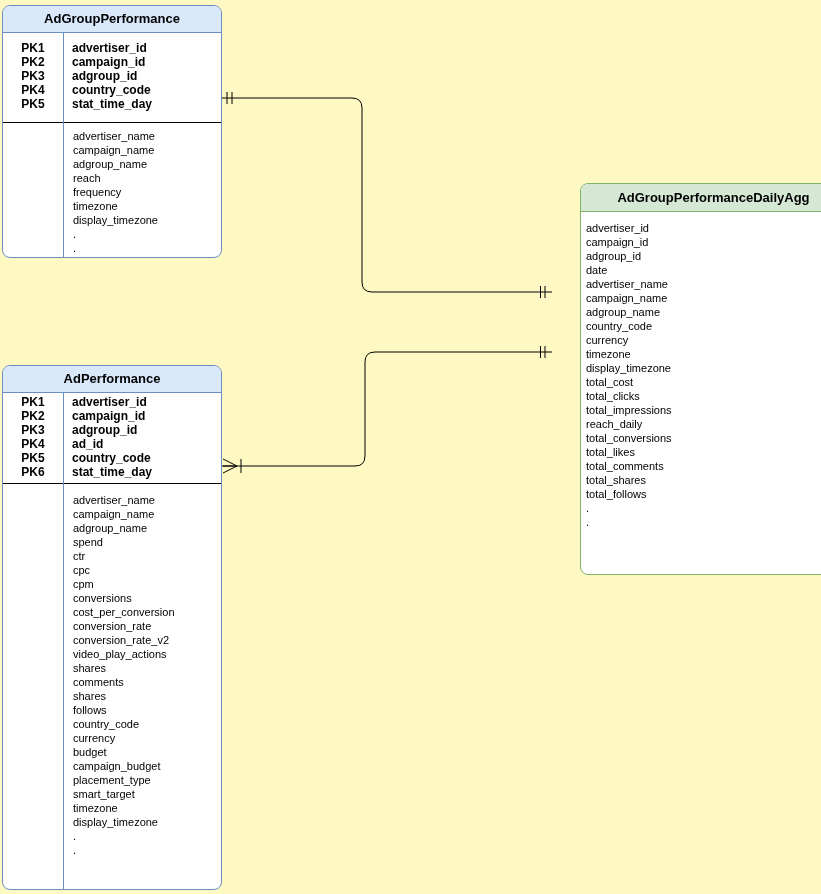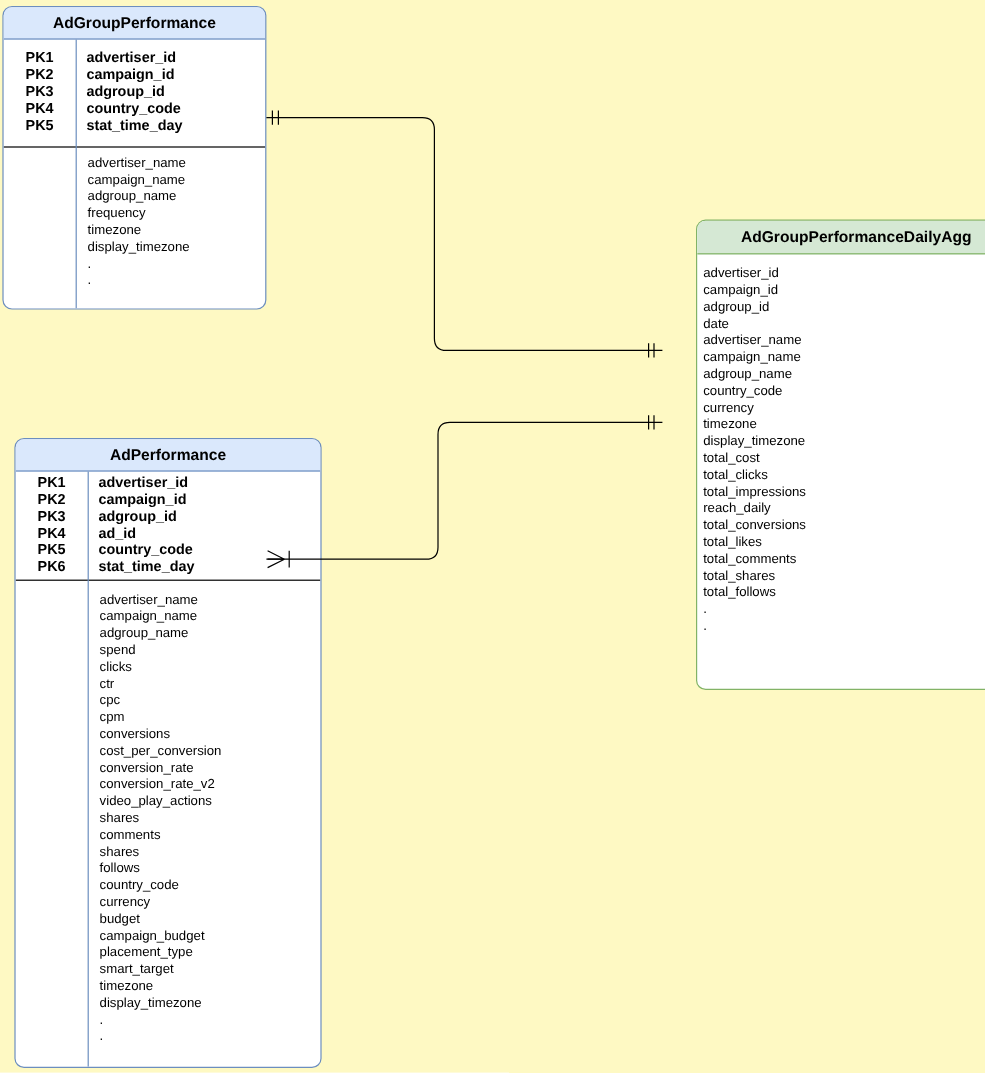--- a/index.html
+++ b/index.html
@@ -44,21 +44,21 @@
 
   .fsec{font-size:11px;}
   .frow{height:14px;line-height:14px;white-space:nowrap;}
   .blue .frow{padding-left:70px;}
   .green .frow{padding-left:5px;}
 
   .t1{left:2px;top:5px;width:220px;height:253px;}
   .t1 .pksec{padding:8px 0 11px 0;}
   .t1 .fsec{padding-top:6px;}
 
-  .t2{left:12px;top:365px;width:256px;height:525px;}
+  .t2{left:2px;top:365px;width:220px;height:525px;}
   .t2 .pksec{padding:2px 0 4px 0;}
   .t2 .fsec{padding-top:9px;}
 
   .t3{left:552px;top:183px;width:267px;height:392px;}
   .t3 .fsec{padding-top:9px;}
 </style>
 </head>
 <body>
 
 <div class="canvas">
@@ -108,20 +108,21 @@
           </div>
         </div>
       <div class="fsec">
 
           <div class="frow">advertiser_name</div>
 
           <div class="frow">campaign_name</div>
 
           <div class="frow">adgroup_name</div>
 
+          <div class="frow">reach</div>
 
           <div class="frow">frequency</div>
 
           <div class="frow">timezone</div>
 
           <div class="frow">display_timezone</div>
 
           <div class="frow">.</div>
 
           <div class="frow">.</div>
@@ -169,21 +170,20 @@
 
           <div class="frow">advertiser_name</div>
 
           <div class="frow">campaign_name</div>
 
           <div class="frow">adgroup_name</div>
 
           <div class="frow">spend</div>
 
 
-          <div class="frow">clicks</div>
 
           <div class="frow">ctr</div>
 
           <div class="frow">cpc</div>
 
           <div class="frow">cpm</div>
 
           <div class="frow">conversions</div>
 
           <div class="frow">cost_per_conversion</div>

